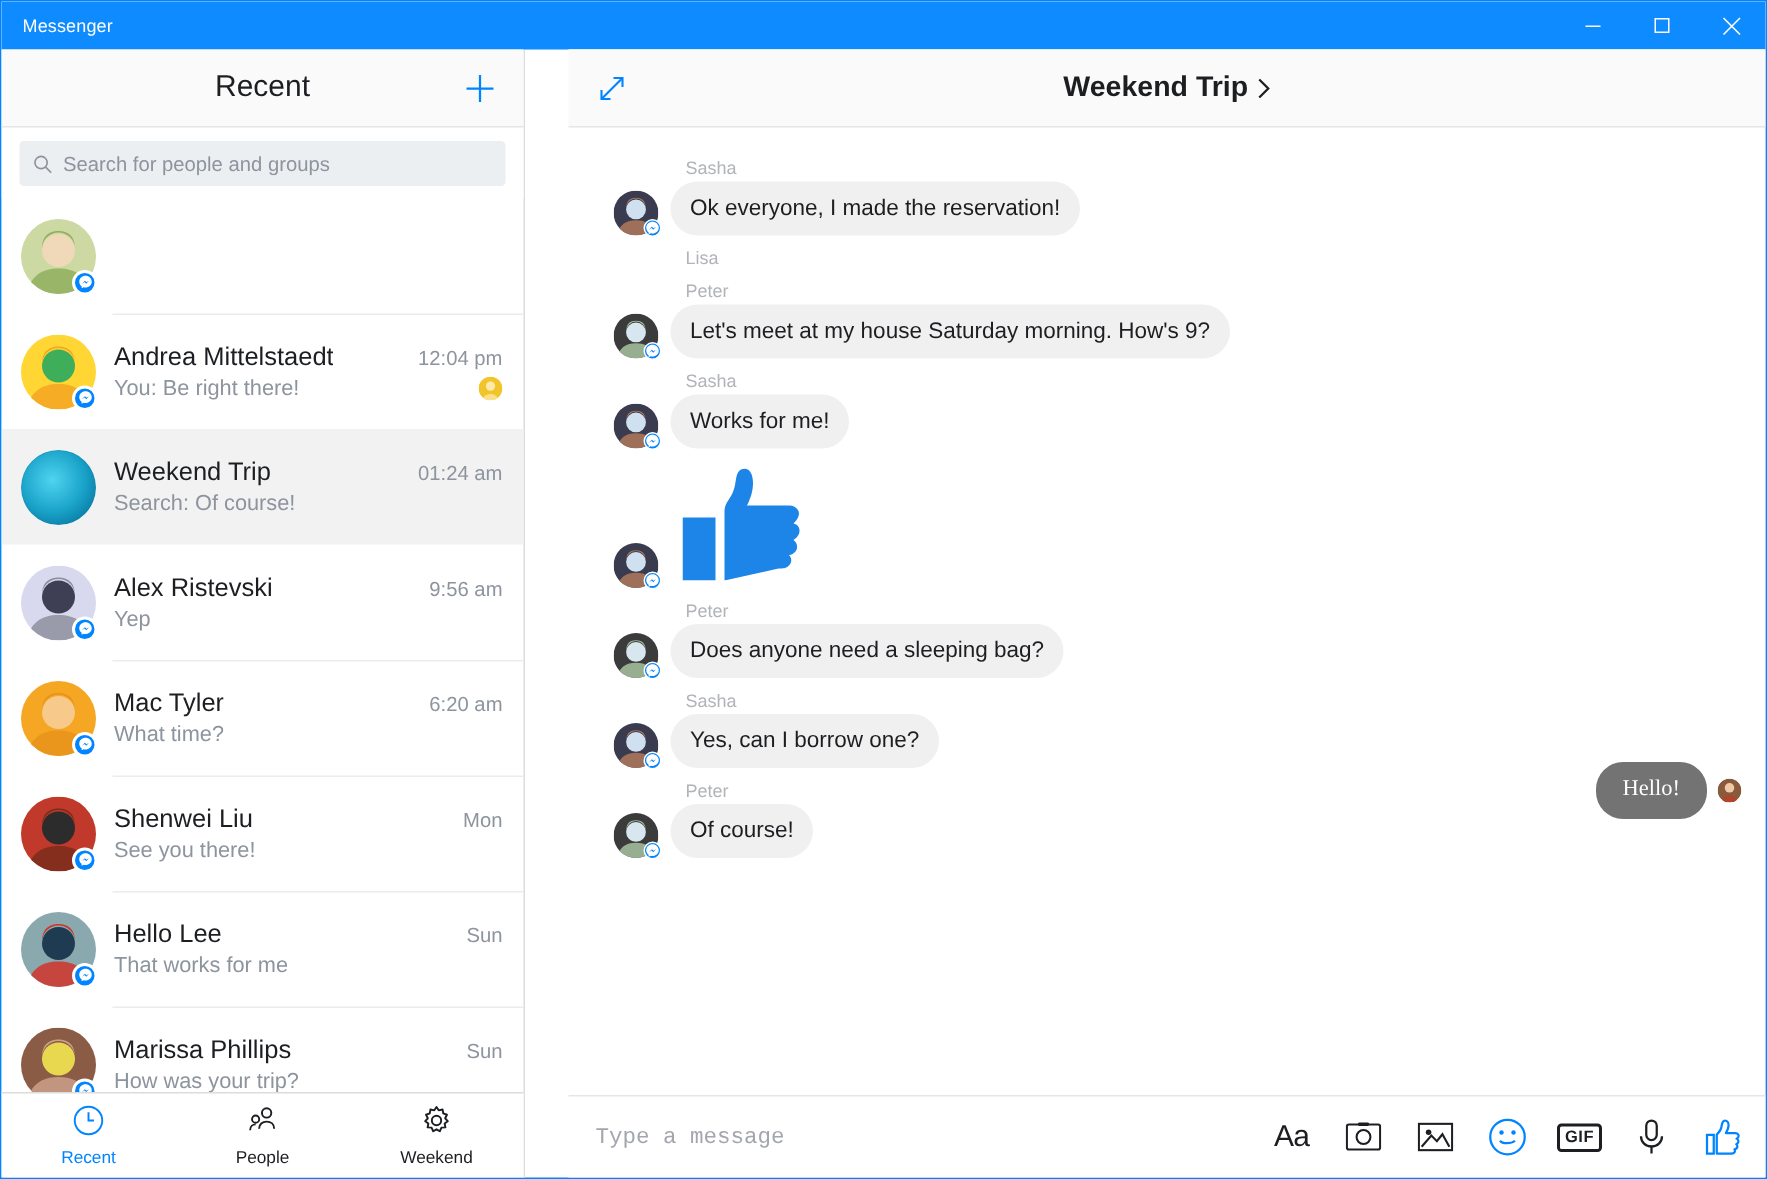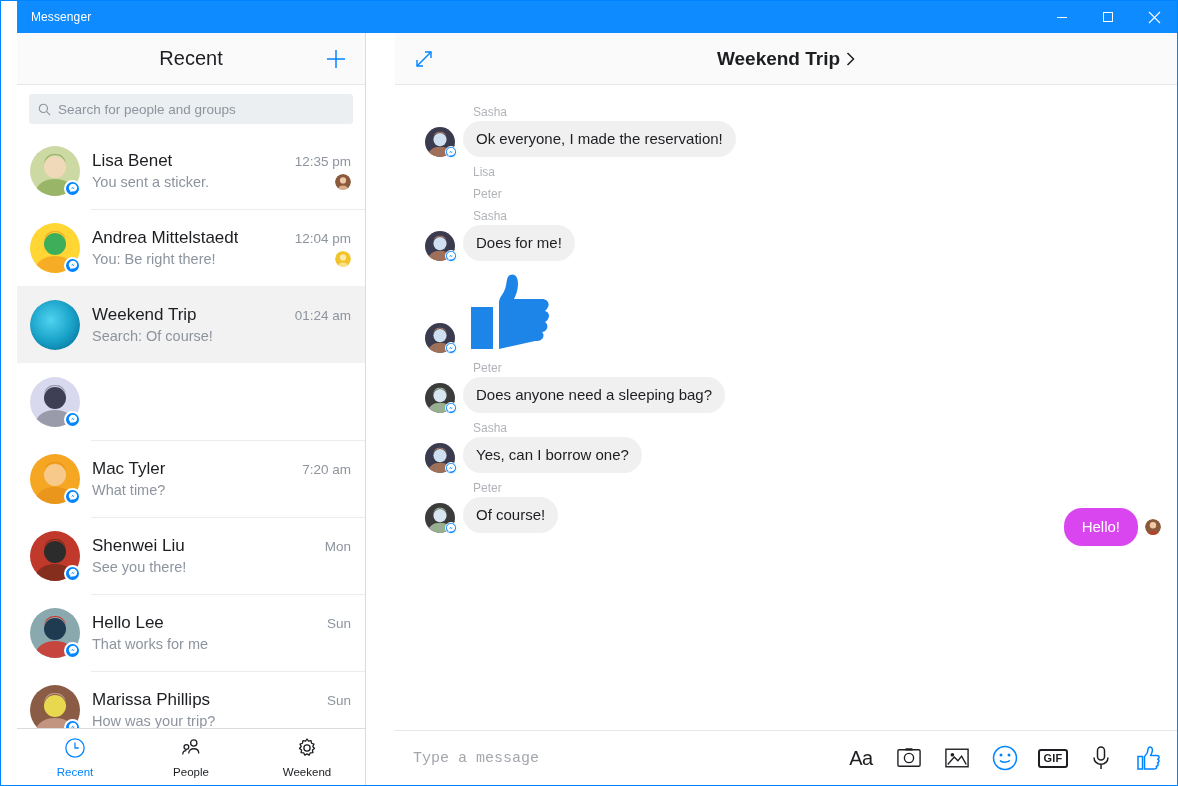--- a/index.html
+++ b/index.html
@@ -6,21 +6,21 @@
   * { box-sizing: border-box; margin: 0; padding: 0; }
   html, body {
     width: 1178px; height: 786px;
     font-family: "Liberation Sans", sans-serif;
     overflow: hidden; background: #ffffff;
   }
   .window {
     width: 1178px; height: 786px;
     display: flex; flex-direction: column;
     border: 1px solid #0084ff;
-    position: relative; overflow: hidden; padding-left: 16px;
+    position: relative; overflow: hidden;
   }
 
   
   .titlebar {
     height: 32px; background: #0d8bff; flex: 0 0 32px;
     display: flex; align-items: center; position: relative;
   }
   .titlebar-text {
     color: #ffffff; font-size: 12px; padding-left: 14px; letter-spacing: .1px;
   }
@@ -146,21 +146,21 @@
   .msg-avatar {
     width: 30px; height: 30px; border-radius: 50%; flex: 0 0 30px; position: relative;
     margin-left: 10px;
   }
   .msg-avatar .face { width: 30px; height: 30px; border-radius: 50%; overflow: hidden; display: block; }
   .msg-avatar .badge { width: 12px; height: 12px; border-width: 1.5px; right: -2px; bottom: -1px; }
   .bubble {
     background: #f1f0f0; color: #1c1e21; border-radius: 18px;
     padding: 8px 13px; font-size: 15px; line-height: 1.33; max-width: 430px;
   }
-  .bubble.out { background: #d946ef; color: #ffffff; }
+  .bubble.out { background: #737373; color: #ffffff; font-family: Liberation Serif, serif; }
   .sticker-thumb { margin-left: 8px; }
   .out-receipt { width: 16px; height: 16px; border-radius: 50%; overflow: hidden; flex: 0 0 16px; }
 
   
   .composer {
     height: 55px; flex: 0 0 55px; border-top: 1px solid #e6e6e6;
     display: flex; align-items: center; padding: 0 14px 0 4px; background: #fff;
   }
   .composer input {
     flex: 1 1 auto; border: none; outline: none; font-size: 15px;
@@ -240,34 +240,20 @@
                   <path d="M14 20a11 11 0 0 1 22 0c0-9-5-12-11-12S14 11 14 20z" fill="#8fae5e"></path>
                   <path d="M4 50c2-12 10-17 21-17s19 5 21 17z" fill="#8fae5e" opacity=".85"></path>
                 </svg></span>
               <span class="badge">
                 <svg width="10" height="10" viewBox="0 0 12 12">
                   <path d="M6 1C3.2 1 1 3.1 1 5.7c0 1.5.7 2.8 1.9 3.7V11l1.7-.9c.4.1.9.2 1.4.2 2.8 0 5-2.1 5-4.6S8.8 1 6 1z" fill="#fff"></path>
                   <path d="M3.2 7.3L5.5 4.9l1.3 1.3 2-1.3-2.2 2.4-1.3-1.3z" fill="#0084ff"></path>
                 </svg>
               </span>
             </div>
-            <div class="convo-main">
-              <div class="convo-row1">
-                <span class="convo-name">Lisa Benet</span>
-                <span class="convo-time">12:35 pm</span>
-              </div>
-              <div class="convo-row2">
-                <span class="convo-snippet">You sent a sticker.</span>
-                <span class="receipt"><svg width="16" height="16" viewBox="0 0 16 16">
-                    <circle cx="8" cy="8" r="8" fill="#8a5a3c"></circle>
-                    <circle cx="8" cy="6.4" r="3.1" fill="#f0c9a8"></circle>
-                    <path d="M2.6 16c.5-3 2.8-4.4 5.4-4.4s4.9 1.4 5.4 4.4z" fill="#f0c9a8" opacity=".75"></path>
-                  </svg></span>
-              </div>
-            </div>
           </div>
           <div class="convo">
             <div class="avatar">
               <span class="face"><svg width="50" height="50" viewBox="0 0 50 50">
                   <rect width="50" height="50" fill="#ffd633"></rect>
                   <circle cx="25" cy="17" r="3" fill="#f5a623" opacity=".55"></circle>
                   <circle cx="25" cy="21" r="11" fill="#3fae5a"></circle>
                   <path d="M14 20a11 11 0 0 1 22 0c0-9-5-12-11-12S14 11 14 20z" fill="#f5a623"></path>
                   <path d="M4 50c2-12 10-17 21-17s19 5 21 17z" fill="#f5a623" opacity=".85"></path>
                 </svg></span>
@@ -326,41 +312,50 @@
                   <path d="M14 20a11 11 0 0 1 22 0c0-9-5-12-11-12S14 11 14 20z" fill="#8e8f9e"></path>
                   <path d="M4 50c2-12 10-17 21-17s19 5 21 17z" fill="#8e8f9e" opacity=".85"></path>
                 </svg></span>
               <span class="badge">
                 <svg width="10" height="10" viewBox="0 0 12 12">
                   <path d="M6 1C3.2 1 1 3.1 1 5.7c0 1.5.7 2.8 1.9 3.7V11l1.7-.9c.4.1.9.2 1.4.2 2.8 0 5-2.1 5-4.6S8.8 1 6 1z" fill="#fff"></path>
                   <path d="M3.2 7.3L5.5 4.9l1.3 1.3 2-1.3-2.2 2.4-1.3-1.3z" fill="#0084ff"></path>
                 </svg>
               </span>
             </div>
+            <div class="convo-main">
+              <div class="convo-row1">
+                <span class="convo-name">Alex Ristevski</span>
+                <span class="convo-time">9:56 am</span>
+              </div>
+              <div class="convo-row2">
+                <span class="convo-snippet">Yep</span>
+              </div>
+            </div>
           </div>
           <div class="convo">
             <div class="avatar">
               <span class="face"><svg width="50" height="50" viewBox="0 0 50 50">
                   <rect width="50" height="50" fill="#f5a623"></rect>
                   <circle cx="25" cy="17" r="3" fill="#e8921a" opacity=".55"></circle>
                   <circle cx="25" cy="21" r="11" fill="#f7c98b"></circle>
                   <path d="M14 20a11 11 0 0 1 22 0c0-9-5-12-11-12S14 11 14 20z" fill="#e8921a"></path>
                   <path d="M4 50c2-12 10-17 21-17s19 5 21 17z" fill="#e8921a" opacity=".85"></path>
                 </svg></span>
               <span class="badge">
                 <svg width="10" height="10" viewBox="0 0 12 12">
                   <path d="M6 1C3.2 1 1 3.1 1 5.7c0 1.5.7 2.8 1.9 3.7V11l1.7-.9c.4.1.9.2 1.4.2 2.8 0 5-2.1 5-4.6S8.8 1 6 1z" fill="#fff"></path>
                   <path d="M3.2 7.3L5.5 4.9l1.3 1.3 2-1.3-2.2 2.4-1.3-1.3z" fill="#0084ff"></path>
                 </svg>
               </span>
             </div>
             <div class="convo-main">
               <div class="convo-row1">
                 <span class="convo-name">Mac Tyler</span>
-                <span class="convo-time">7:20 am</span>
+                <span class="convo-time">6:20 am</span>
               </div>
               <div class="convo-row2">
                 <span class="convo-snippet">What time?</span>
               </div>
             </div>
           </div>
           <div class="convo">
             <div class="avatar">
               <span class="face"><svg width="50" height="50" viewBox="0 0 50 50">
                   <rect width="50" height="50" fill="#c0392b"></rect>
@@ -507,40 +502,58 @@
                 </span>
               </div>
               <div class="bubble">Ok everyone, I made the reservation!</div>
             </div>
           </div>
           <div class="msg-group">
             <div class="msg-sender">Lisa</div>
           </div>
           <div class="msg-group">
             <div class="msg-sender">Peter</div>
+            <div class="msg-line">
+              <div class="msg-avatar">
+                <span class="face"><svg width="30" height="30" viewBox="0 0 50 50">
+                    <rect width="50" height="50" fill="#3b3b3b"></rect>
+                    <circle cx="25" cy="17" r="3" fill="#a8c4a0" opacity=".55"></circle>
+                    <circle cx="25" cy="21" r="11" fill="#d8e6f0"></circle>
+                    <path d="M14 20a11 11 0 0 1 22 0c0-9-5-12-11-12S14 11 14 20z" fill="#a8c4a0"></path>
+                    <path d="M4 50c2-12 10-17 21-17s19 5 21 17z" fill="#a8c4a0" opacity=".85"></path>
+                  </svg></span>
+                <span class="badge">
+                  <svg width="10" height="10" viewBox="0 0 12 12">
+                    <path d="M6 1C3.2 1 1 3.1 1 5.7c0 1.5.7 2.8 1.9 3.7V11l1.7-.9c.4.1.9.2 1.4.2 2.8 0 5-2.1 5-4.6S8.8 1 6 1z" fill="#fff"></path>
+                    <path d="M3.2 7.3L5.5 4.9l1.3 1.3 2-1.3-2.2 2.4-1.3-1.3z" fill="#0084ff"></path>
+                  </svg>
+                </span>
+              </div>
+              <div class="bubble">Let's meet at my house Saturday morning. How's 9?</div>
+            </div>
           </div>
           <div class="msg-group">
             <div class="msg-sender">Sasha</div>
             <div class="msg-line">
               <div class="msg-avatar">
                 <span class="face"><svg width="30" height="30" viewBox="0 0 50 50">
                     <rect width="50" height="50" fill="#3b3b4f"></rect>
                     <circle cx="25" cy="17" r="3" fill="#b07a5a" opacity=".55"></circle>
                     <circle cx="25" cy="21" r="11" fill="#cfe0f0"></circle>
                     <path d="M14 20a11 11 0 0 1 22 0c0-9-5-12-11-12S14 11 14 20z" fill="#b07a5a"></path>
                     <path d="M4 50c2-12 10-17 21-17s19 5 21 17z" fill="#b07a5a" opacity=".85"></path>
                   </svg></span>
                 <span class="badge">
                   <svg width="10" height="10" viewBox="0 0 12 12">
                     <path d="M6 1C3.2 1 1 3.1 1 5.7c0 1.5.7 2.8 1.9 3.7V11l1.7-.9c.4.1.9.2 1.4.2 2.8 0 5-2.1 5-4.6S8.8 1 6 1z" fill="#fff"></path>
                     <path d="M3.2 7.3L5.5 4.9l1.3 1.3 2-1.3-2.2 2.4-1.3-1.3z" fill="#0084ff"></path>
                   </svg>
                 </span>
               </div>
-              <div class="bubble">Does for me!</div>
+              <div class="bubble">Works for me!</div>
             </div>
           </div>
           <div class="msg-group">
             <div class="msg-line">
               <div class="msg-avatar">
                 <span class="face"><svg width="30" height="30" viewBox="0 0 50 50">
                     <rect width="50" height="50" fill="#3b3b4f"></rect>
                     <circle cx="25" cy="17" r="3" fill="#b07a5a" opacity=".55"></circle>
                     <circle cx="25" cy="21" r="11" fill="#cfe0f0"></circle>
                     <path d="M14 20a11 11 0 0 1 22 0c0-9-5-12-11-12S14 11 14 20z" fill="#b07a5a"></path>

